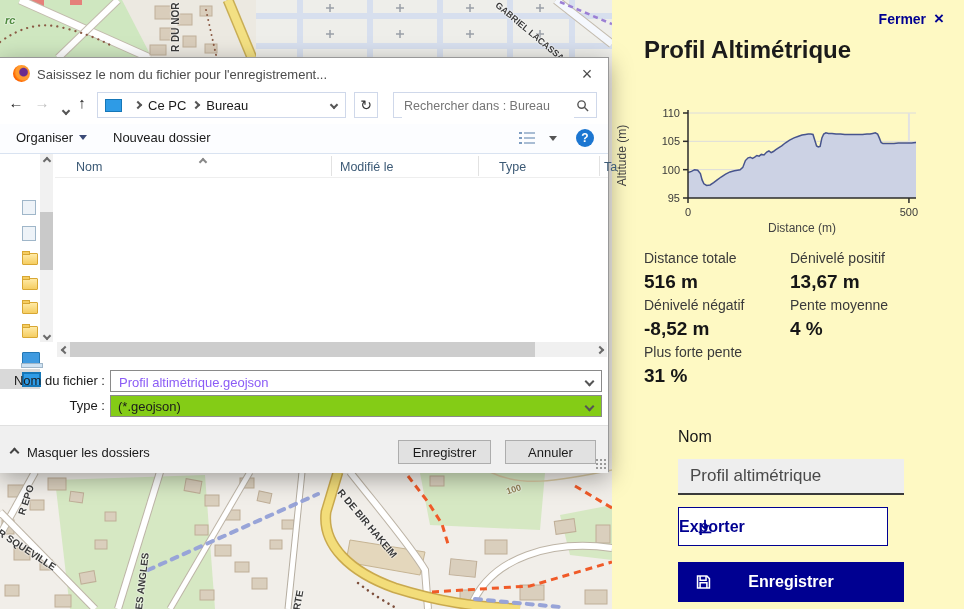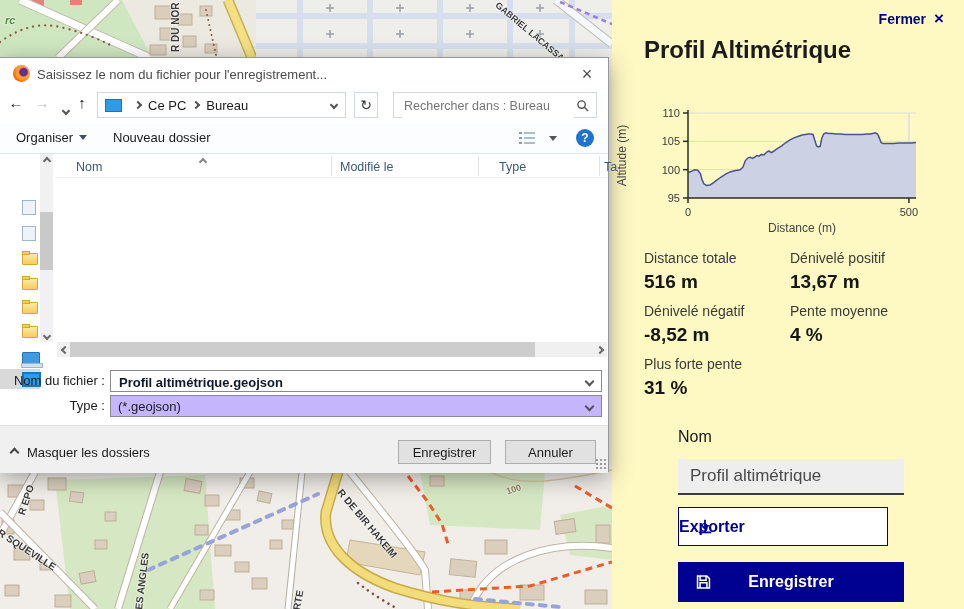--- a/index.html
+++ b/index.html
@@ -11,21 +11,21 @@
   .map-label{position:absolute;white-space:nowrap;transform-origin:0 0;font-weight:bold;
              text-shadow:0 0 2px #fff,0 0 2px #fff;}
   
   .panel{position:absolute;left:612px;top:0;width:352px;height:609px;background:#fef9c3;}
   .fermer{position:absolute;top:10px;right:20px;color:#000091;font-weight:bold;font-size:14px;
           display:flex;align-items:center;gap:8px;cursor:pointer;}
   .fermer .x{font-size:17px;line-height:1;font-weight:bold;}
   .panel-title{position:absolute;left:32px;top:36px;font-size:24px;font-weight:bold;color:#1b1b1b;}
   .chart-wrap{position:absolute;left:0;top:101px;width:352px;height:144px;}
   .stats{position:absolute;left:32px;top:250px;width:300px;display:grid;
-         grid-template-columns:146px 154px;row-gap:10px;}
+         grid-template-columns:146px 154px;row-gap:4px;}
   .stat .lbl{font-size:14px;color:#3a3a3a;margin-bottom:5px;}
   .stat .val{font-size:19px;font-weight:bold;color:#161616;}
   .name-lbl{position:absolute;left:66px;top:428px;font-size:16px;color:#161616;}
   .name-input{position:absolute;left:66px;top:459px;width:214px;height:34px;background:#eeeeee;
               border:none;border-bottom:2px solid #3a3a3a;font-size:17px;color:#4a4a4a;
               padding:0 0 0 12px;font-family:"Liberation Sans",sans-serif;}
   .btn-export{position:absolute;left:66px;top:507px;width:210px;height:39px;background:#fff;
               border:1px solid #000091;color:#000091;font-weight:bold;font-size:16px;
               display:flex;align-items:center;justify-content:flex-start;cursor:pointer;box-sizing:border-box;}
   .btn-save2{position:absolute;left:66px;top:562px;width:226px;height:40px;background:#000091;
@@ -89,23 +89,23 @@
   .sort-chv .chv{width:4px;height:4px;border-color:#888;}
   .empty-msg{position:absolute;left:0;right:0;top:48px;text-align:center;color:#4a4a4a;font-size:13px;}
   .hscroll{position:absolute;left:57px;top:284px;right:1px;height:15px;background:#f0f0f0;}
   .hs-arr{position:absolute;top:0;width:15px;height:15px;display:flex;align-items:center;justify-content:center;}
   .hs-arr .chv{width:4px;height:4px;border-color:#6a6a6a;}
   .hs-thumb{position:absolute;left:13px;top:0;width:465px;height:15px;background:#cdcdcd;}
   .field-lbl{position:absolute;width:103px;text-align:right;font-size:13px;color:#1b1b1b;}
   .combo{position:absolute;left:110px;width:492px;height:22px;border:1px solid #8a8a8a;
          box-sizing:border-box;background:#fff;}
   .combo input{width:455px;height:18px;border:none;outline:none;margin:1px 0 0 6px;font-size:13px;
-               color:#0f172a;font-family:"Liberation Sans",sans-serif;background:transparent;font-weight:bold;}
+               color:#8b5cf6;font-family:"Liberation Sans",sans-serif;background:transparent;}
   .combo .cchv{position:absolute;right:8px;top:7px;}
-  .combo.gray{background:#c4b5fd;}
+  .combo.gray{background:#84cc16;}
   .combo .val{display:block;margin:3px 0 0 7px;font-size:13px;color:#1b1b1b;}
   .dlg-footer{position:absolute;left:0;top:367px;right:0;height:47px;background:#f0f0f0;border-top:1px solid #e0e0e0;}
   .hide-folders{position:absolute;left:11px;top:19px;font-size:13px;color:#1b1b1b;cursor:pointer;
                 display:flex;align-items:center;gap:9px;}
   .hide-folders .chv{width:5px;height:5px;border-color:#444;}
   .dlg-btn{position:absolute;top:14px;height:24px;background:#e1e1e1;border:1px solid #adadad;
            font-size:13px;color:#1b1b1b;font-family:"Liberation Sans",sans-serif;cursor:pointer;}
   .grip{position:absolute;right:2px;bottom:2px;width:11px;height:11px;
         background-image:radial-gradient(#9a9a9a 1px, transparent 1.2px);background-size:4px 4px;}
 </style>

